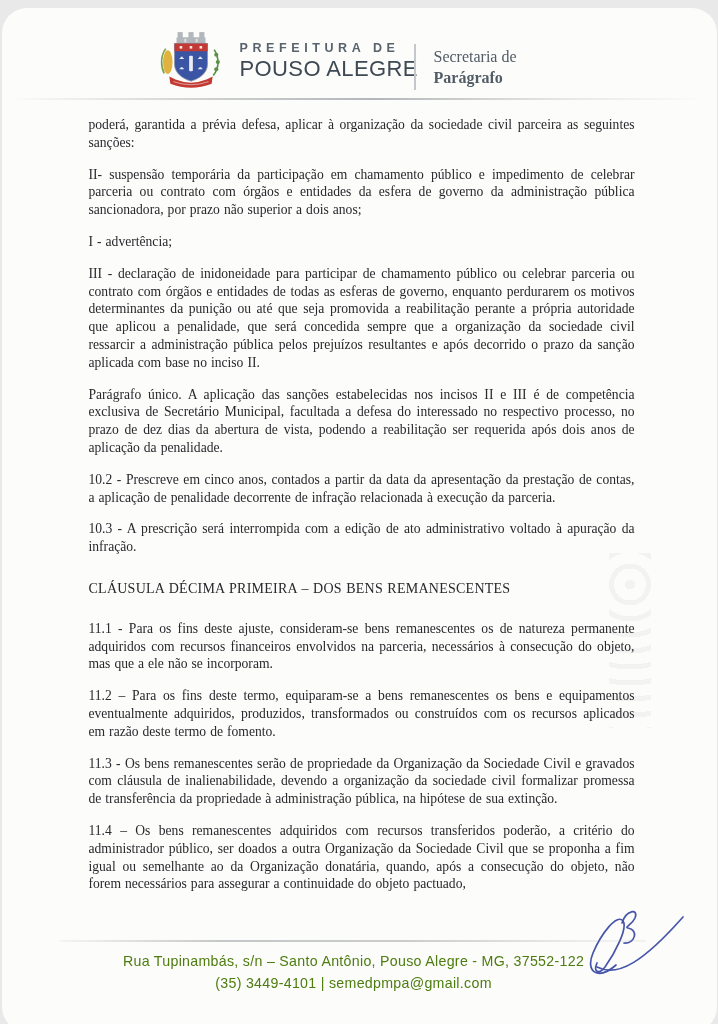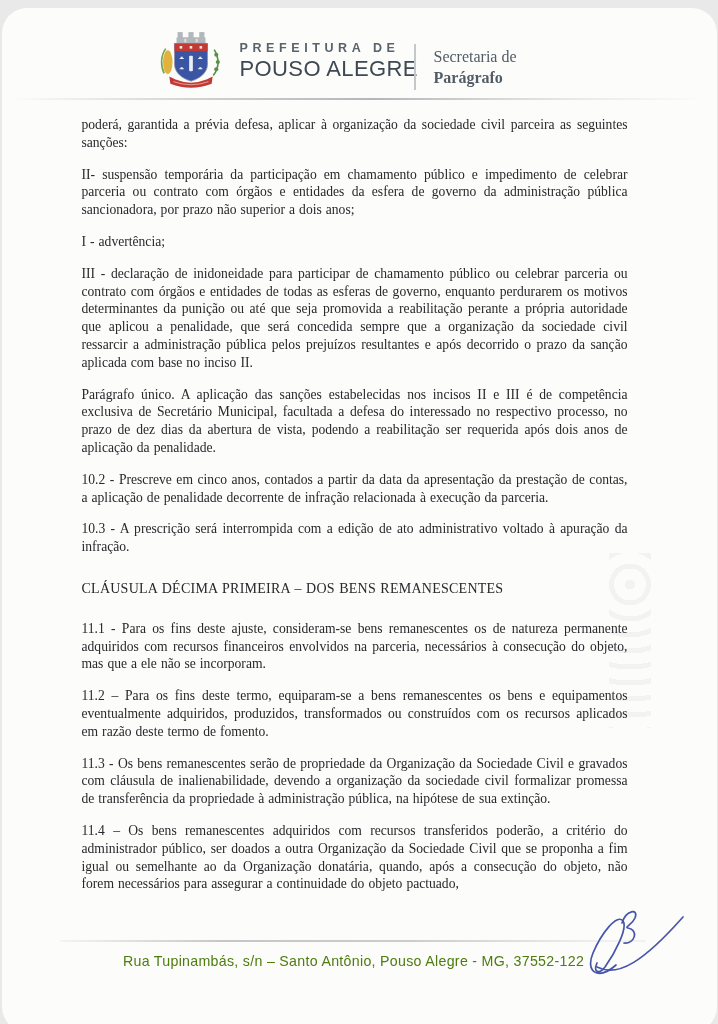--- a/index.html
+++ b/index.html
@@ -23,21 +23,21 @@
   .crease { position:absolute; height:2px; border-radius:2px; }
   .crease-top { left:0; top:90px; width:718px;
     background:linear-gradient(90deg, rgba(145,150,155,0) 1%, rgba(130,136,142,.40) 30%,
       rgba(120,126,132,.55) 52%, rgba(150,156,162,.22) 78%, rgba(160,165,170,0) 98%); }
   .crease-bottom { left:58px; top:932px; width:586px;
     background:linear-gradient(90deg, rgba(150,155,160,.08), rgba(128,134,140,.45) 28%,
       rgba(128,134,140,.40) 60%, rgba(150,155,160,.10) 95%); }
   .bleed-through { position:absolute; right:66px; top:545px; width:42px; height:175px; opacity:.05;
     background:repeating-radial-gradient(circle at 50% 18%, #3a4252 0 5px, transparent 5px 16px); }
   
-  .content { position:absolute; left:80px; top:108px; width:546px;
+  .content { position:absolute; left:87px; top:108px; width:546px;
     font-size:13.6px; line-height:17.8px; text-align:justify; color:#28282d; word-spacing:0.6px; }
   .para { margin-bottom:14px; }
   .section-heading { margin:24px 0 22px 0; font-size:14px; letter-spacing:.25px; text-align:left; }
   
   .signature { position:absolute; left:580px; top:893px; width:112px; height:92px; }
   
   .footer { position:absolute; left:0; top:942px; width:704px; text-align:center;
     font-family:"Liberation Sans", sans-serif; font-size:14.2px; letter-spacing:.3px;
     color:#4d7c0f; line-height:22px; }
 </style>
@@ -121,15 +121,16 @@
     <g fill="none" stroke="#2e3f9f" stroke-width="1.7" stroke-linecap="round" opacity=".88">
       <path d="M34 64 C16 80 3 71 11 52 C19 33 35 12 41 20 C46 27 33 52 23 66 C17 74 11 71 15 62"></path>
       <path d="M40 22 C44 9 57 7 53 17 C50 24 42 26 46 27 C57 29 53 43 42 42"></path>
       <path d="M15 66 C36 77 62 60 101 16"></path>
     </g>
   </svg>
 
   <div class="crease crease-bottom"></div>
   <div class="footer">
     <div>Rua Tupinambás, s/n – Santo Antônio, Pouso Alegre - MG, 37552-122</div>
+    <div>(35) 3449-4101 | semedpmpa@gmail.com</div>
   </div>
 
 </div>
 
 </body></html>

